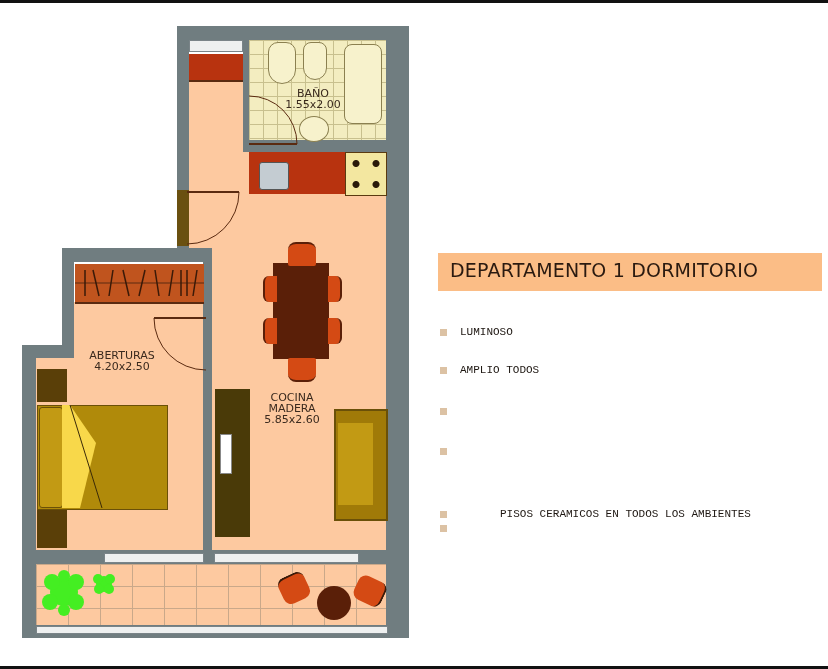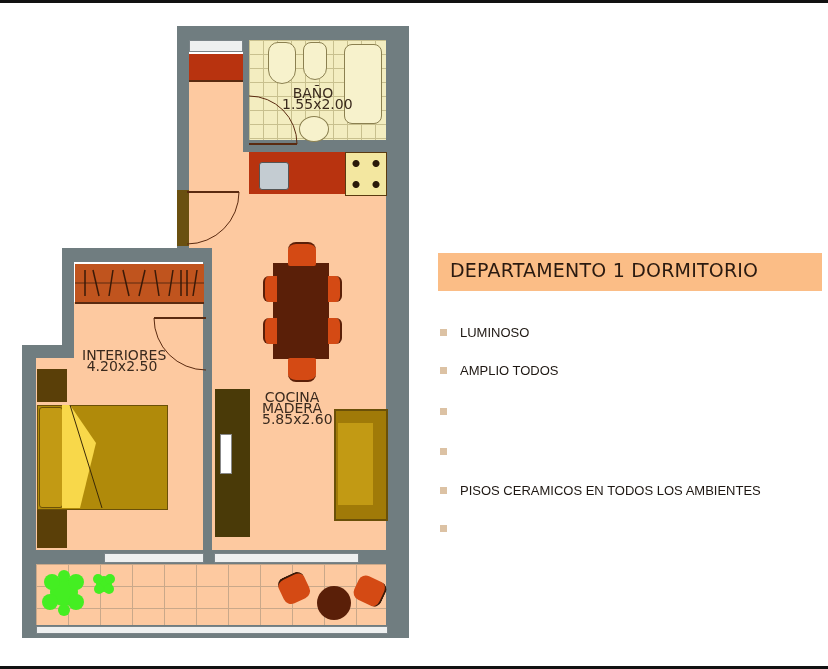--- a/index.html
+++ b/index.html
@@ -4,26 +4,26 @@
 <style>
   html,body{margin:0;padding:0;}
   body{width:828px;height:669px;background:#fff;position:relative;overflow:hidden;font-family:"Liberation Sans",sans-serif;}
   .topbar{position:absolute;left:0;top:0;width:828px;height:3px;background:#111;}
   .botbar{position:absolute;left:0;top:666px;width:828px;height:3px;background:#111;}
   .abs{position:absolute;}
   .wall{position:absolute;background:#707d80;}
   .floor{position:absolute;background:#fdc9a0;}
   .tiles{background-color:#fdc9a0;background-image:linear-gradient(#c9a88a 1px,transparent 1px),linear-gradient(90deg,#c9a88a 1px,transparent 1px);background-size:32px 22px;}
   .bathtiles{background-color:#f3edc0;background-image:linear-gradient(#c8c08e 1px,transparent 1px),linear-gradient(90deg,#c8c08e 1px,transparent 1px);background-size:14px 14px;}
-  .room-label{position:absolute;text-align:center;color:#3a2a1e;font-family:"DejaVu Sans",sans-serif;font-size:14px;line-height:11px;}
+  .room-label{position:absolute;text-align:center;color:#3a2a1e;font-family:"DejaVu Sans",sans-serif;font-size:11px;line-height:11px;}
   .title-box{position:absolute;left:438px;top:253px;width:384px;height:38px;background:#fbbd86;}
   .title-text{position:absolute;left:12px;top:6px;font-family:"DejaVu Sans",sans-serif;font-size:19px;color:#2a1a10;letter-spacing:0.2px;white-space:nowrap;}
   .feat{position:absolute;left:440px;height:20px;display:flex;align-items:center;}
   .bullet{width:7px;height:7px;background:#dcc2a4;margin-right:13px;}
-  .feat-text{font-family:Liberation Sans, sans-serif;font-size:13px;color:#1e1712;white-space:nowrap;}
+  .feat-text{font-family:Liberation Mono, monospace;font-size:11px;color:#1e1712;white-space:nowrap;}
   .window{position:absolute;background:#eef0f0;border:1px solid #7a8488;}
 </style>
 </head>
 <body>
 
 <div class="topbar"></div>
 <div class="botbar"></div>
 
 <div class="abs" style="left:0;top:0;width:430px;height:669px;">
 
@@ -89,21 +89,21 @@
         <line x1="106" y1="6" x2="106" y2="32"></line>
       <line x1="112" y1="6" x2="112" y2="32"></line>
         <line x1="118" y1="32" x2="122" y2="6"></line>
     </g>
   </svg>
   <svg class="abs" style="left:150px;top:312px;" width="60" height="60">
     <line x1="4" y1="6" x2="56" y2="6" stroke="#5a2a10" stroke-width="2"></line>
     <path d="M4 6 A52 52 0 0 0 56 58" fill="none" stroke="#5a2a10" stroke-width="1"></path>
   </svg>
   <div class="room-label" style="left:82px;top:350px;width:80px;">
-    <div>INTERIORES</div>
+    <div>ABERTURAS</div>
     <div>4.20x2.50</div>
   </div>
   <div class="abs" style="left:37px;top:369px;width:30px;height:33px;background:#5a3f08;"></div>
   <div class="abs" style="left:37px;top:510px;width:30px;height:38px;background:#5a3f08;"></div>
   <div class="abs" style="left:37px;top:405px;width:129px;height:103px;background:#b08a0a;border:1px solid #6a5008;"></div>
   <div class="abs" style="left:39px;top:407px;width:22px;height:99px;background:#c29a14;border:1px solid #6a5008;border-radius:3px;"></div>
   <svg class="abs" style="left:62px;top:405px;" width="60" height="103">
     <polygon points="0,0 8,0 34,38 18,103 0,103" fill="#f8d84a"></polygon>
     <line x1="8" y1="0" x2="40" y2="103" stroke="#3a2a08" stroke-width="1"></line>
   </svg>
@@ -165,19 +165,19 @@
 <div class="feat" style="top:360px;">
   <span class="bullet"></span>
   <span class="feat-text">AMPLIO TODOS</span>
 </div>
 <div class="feat" style="top:401px;">
   <span class="bullet"></span>
 </div>
 <div class="feat" style="top:441px;">
   <span class="bullet"></span>
 </div>
-<div class="feat" style="top:480px;">
+<div class="feat" style="top:504px;gap:40px;">
   <span class="bullet"></span>
   <span class="feat-text">PISOS CERAMICOS EN TODOS LOS AMBIENTES</span>
 </div>
 <div class="feat" style="top:518px;">
   <span class="bullet"></span>
 </div>
 
 </body></html>

